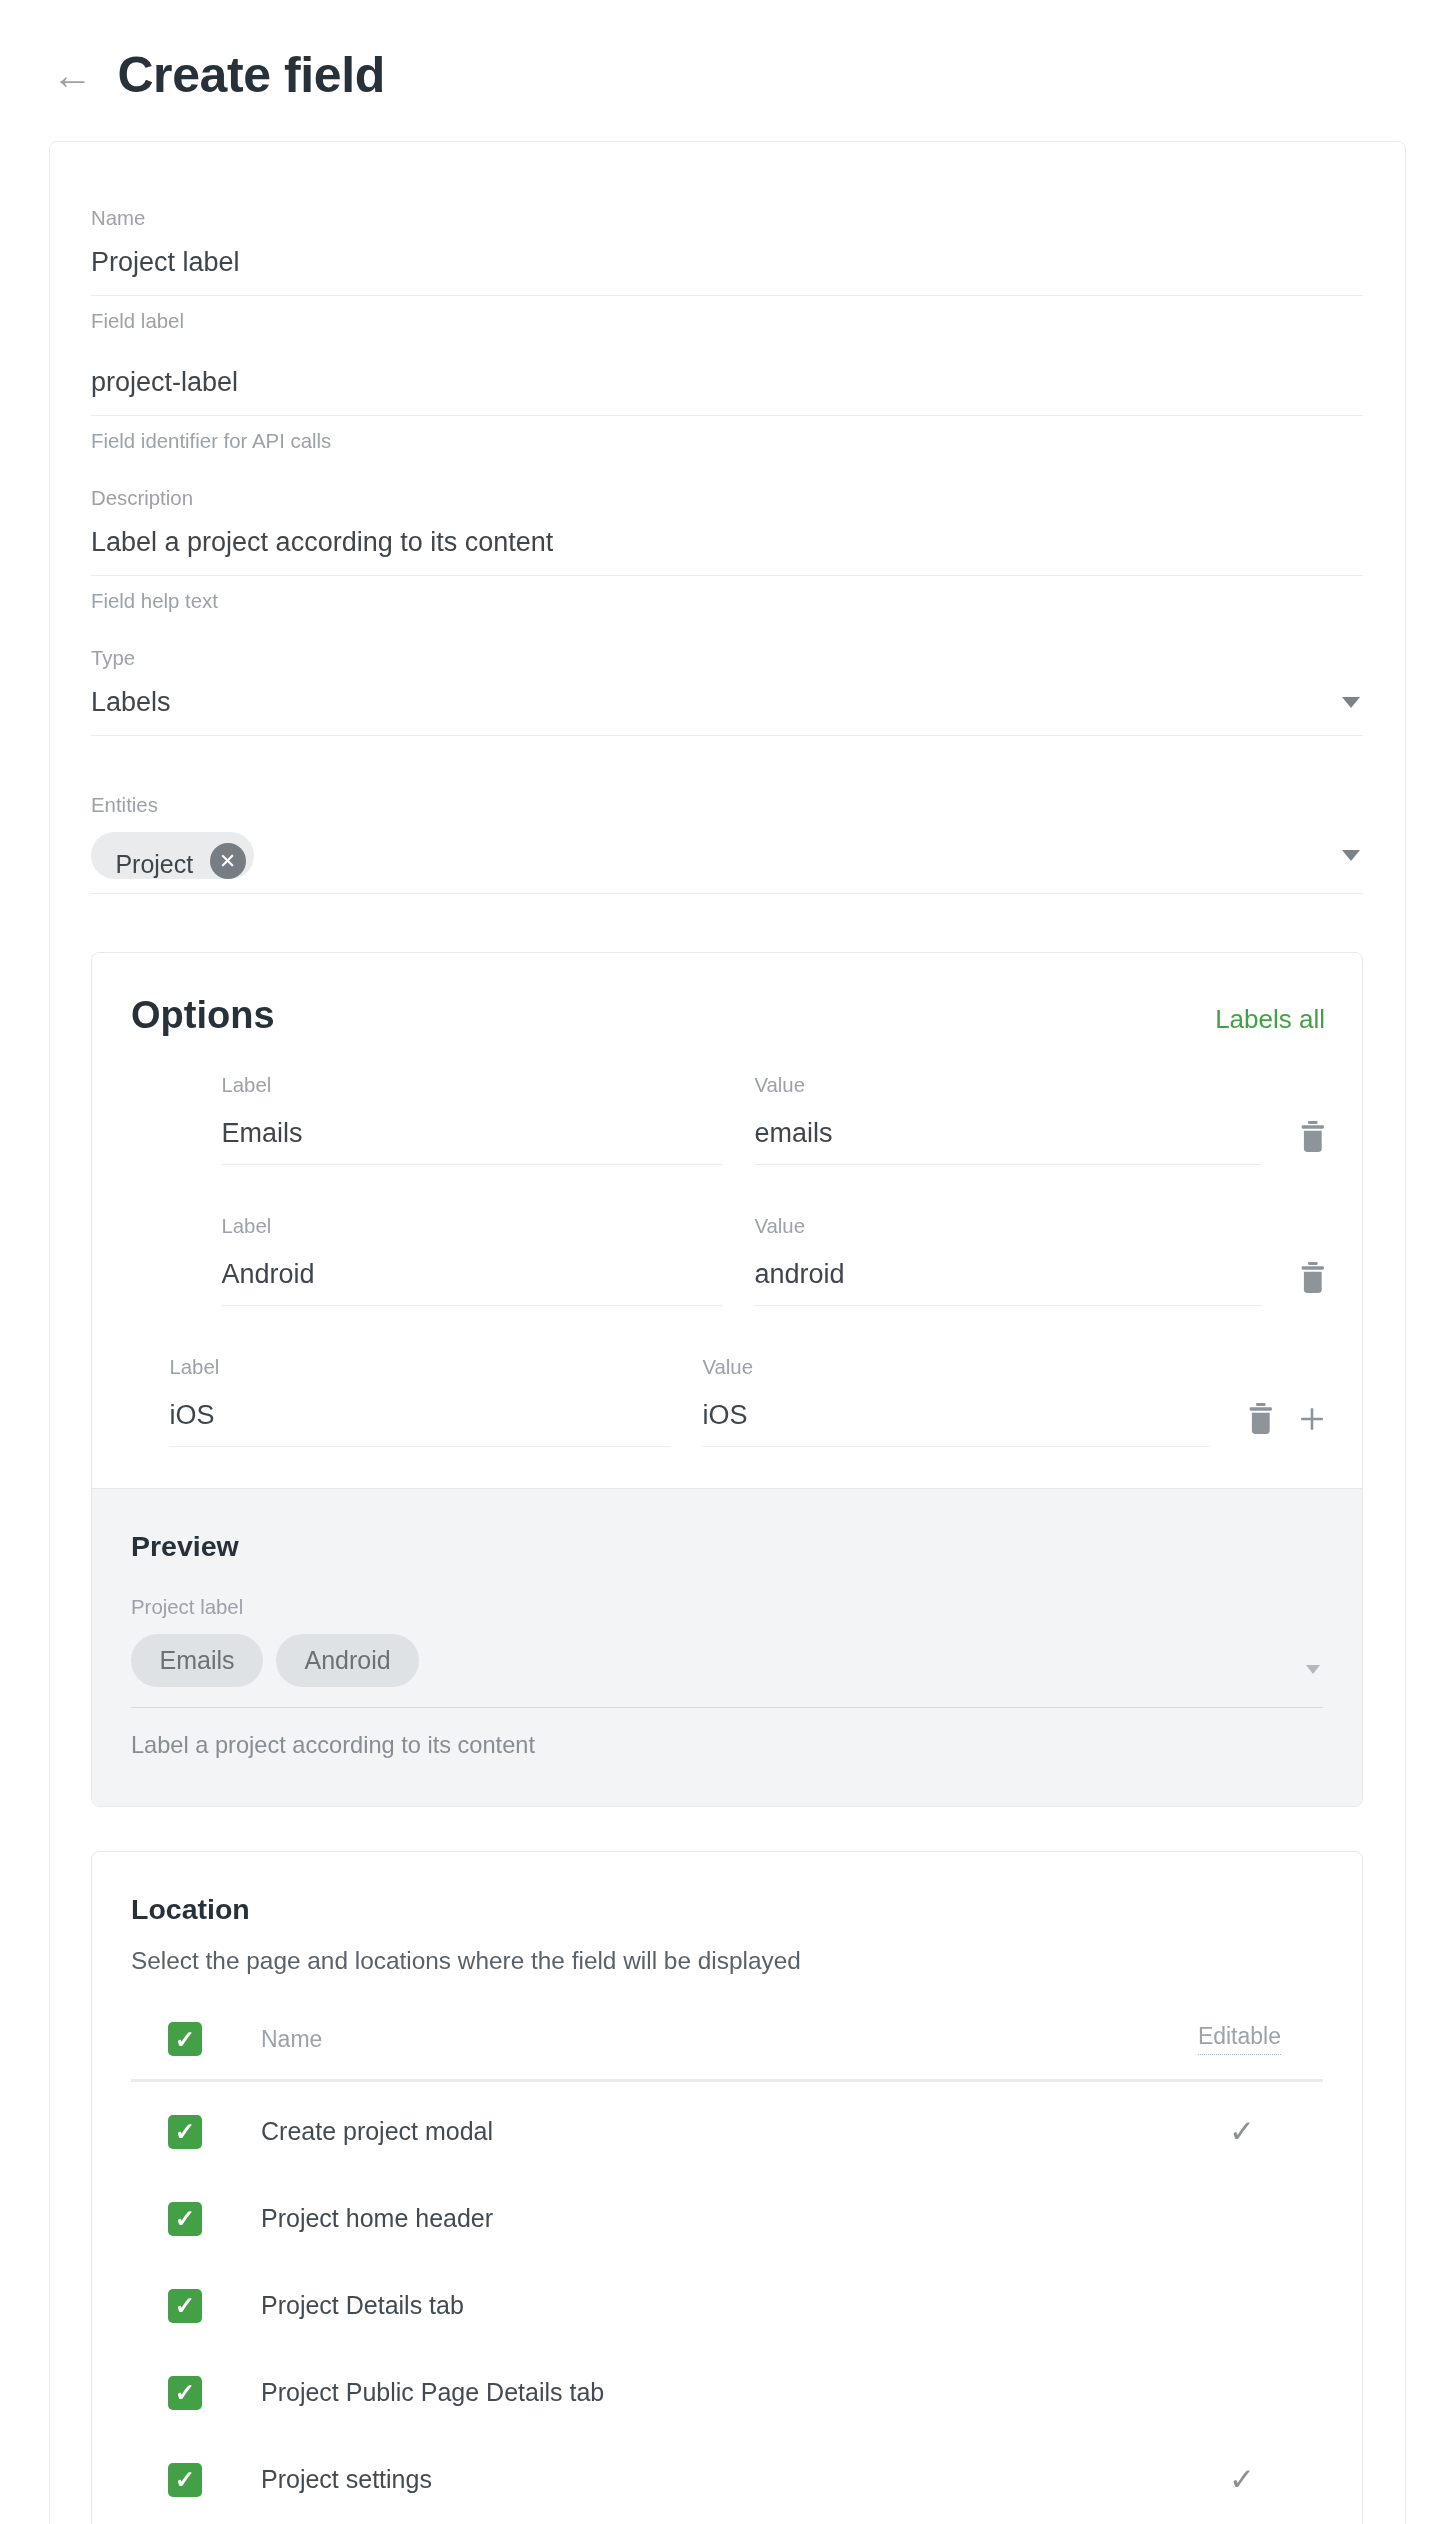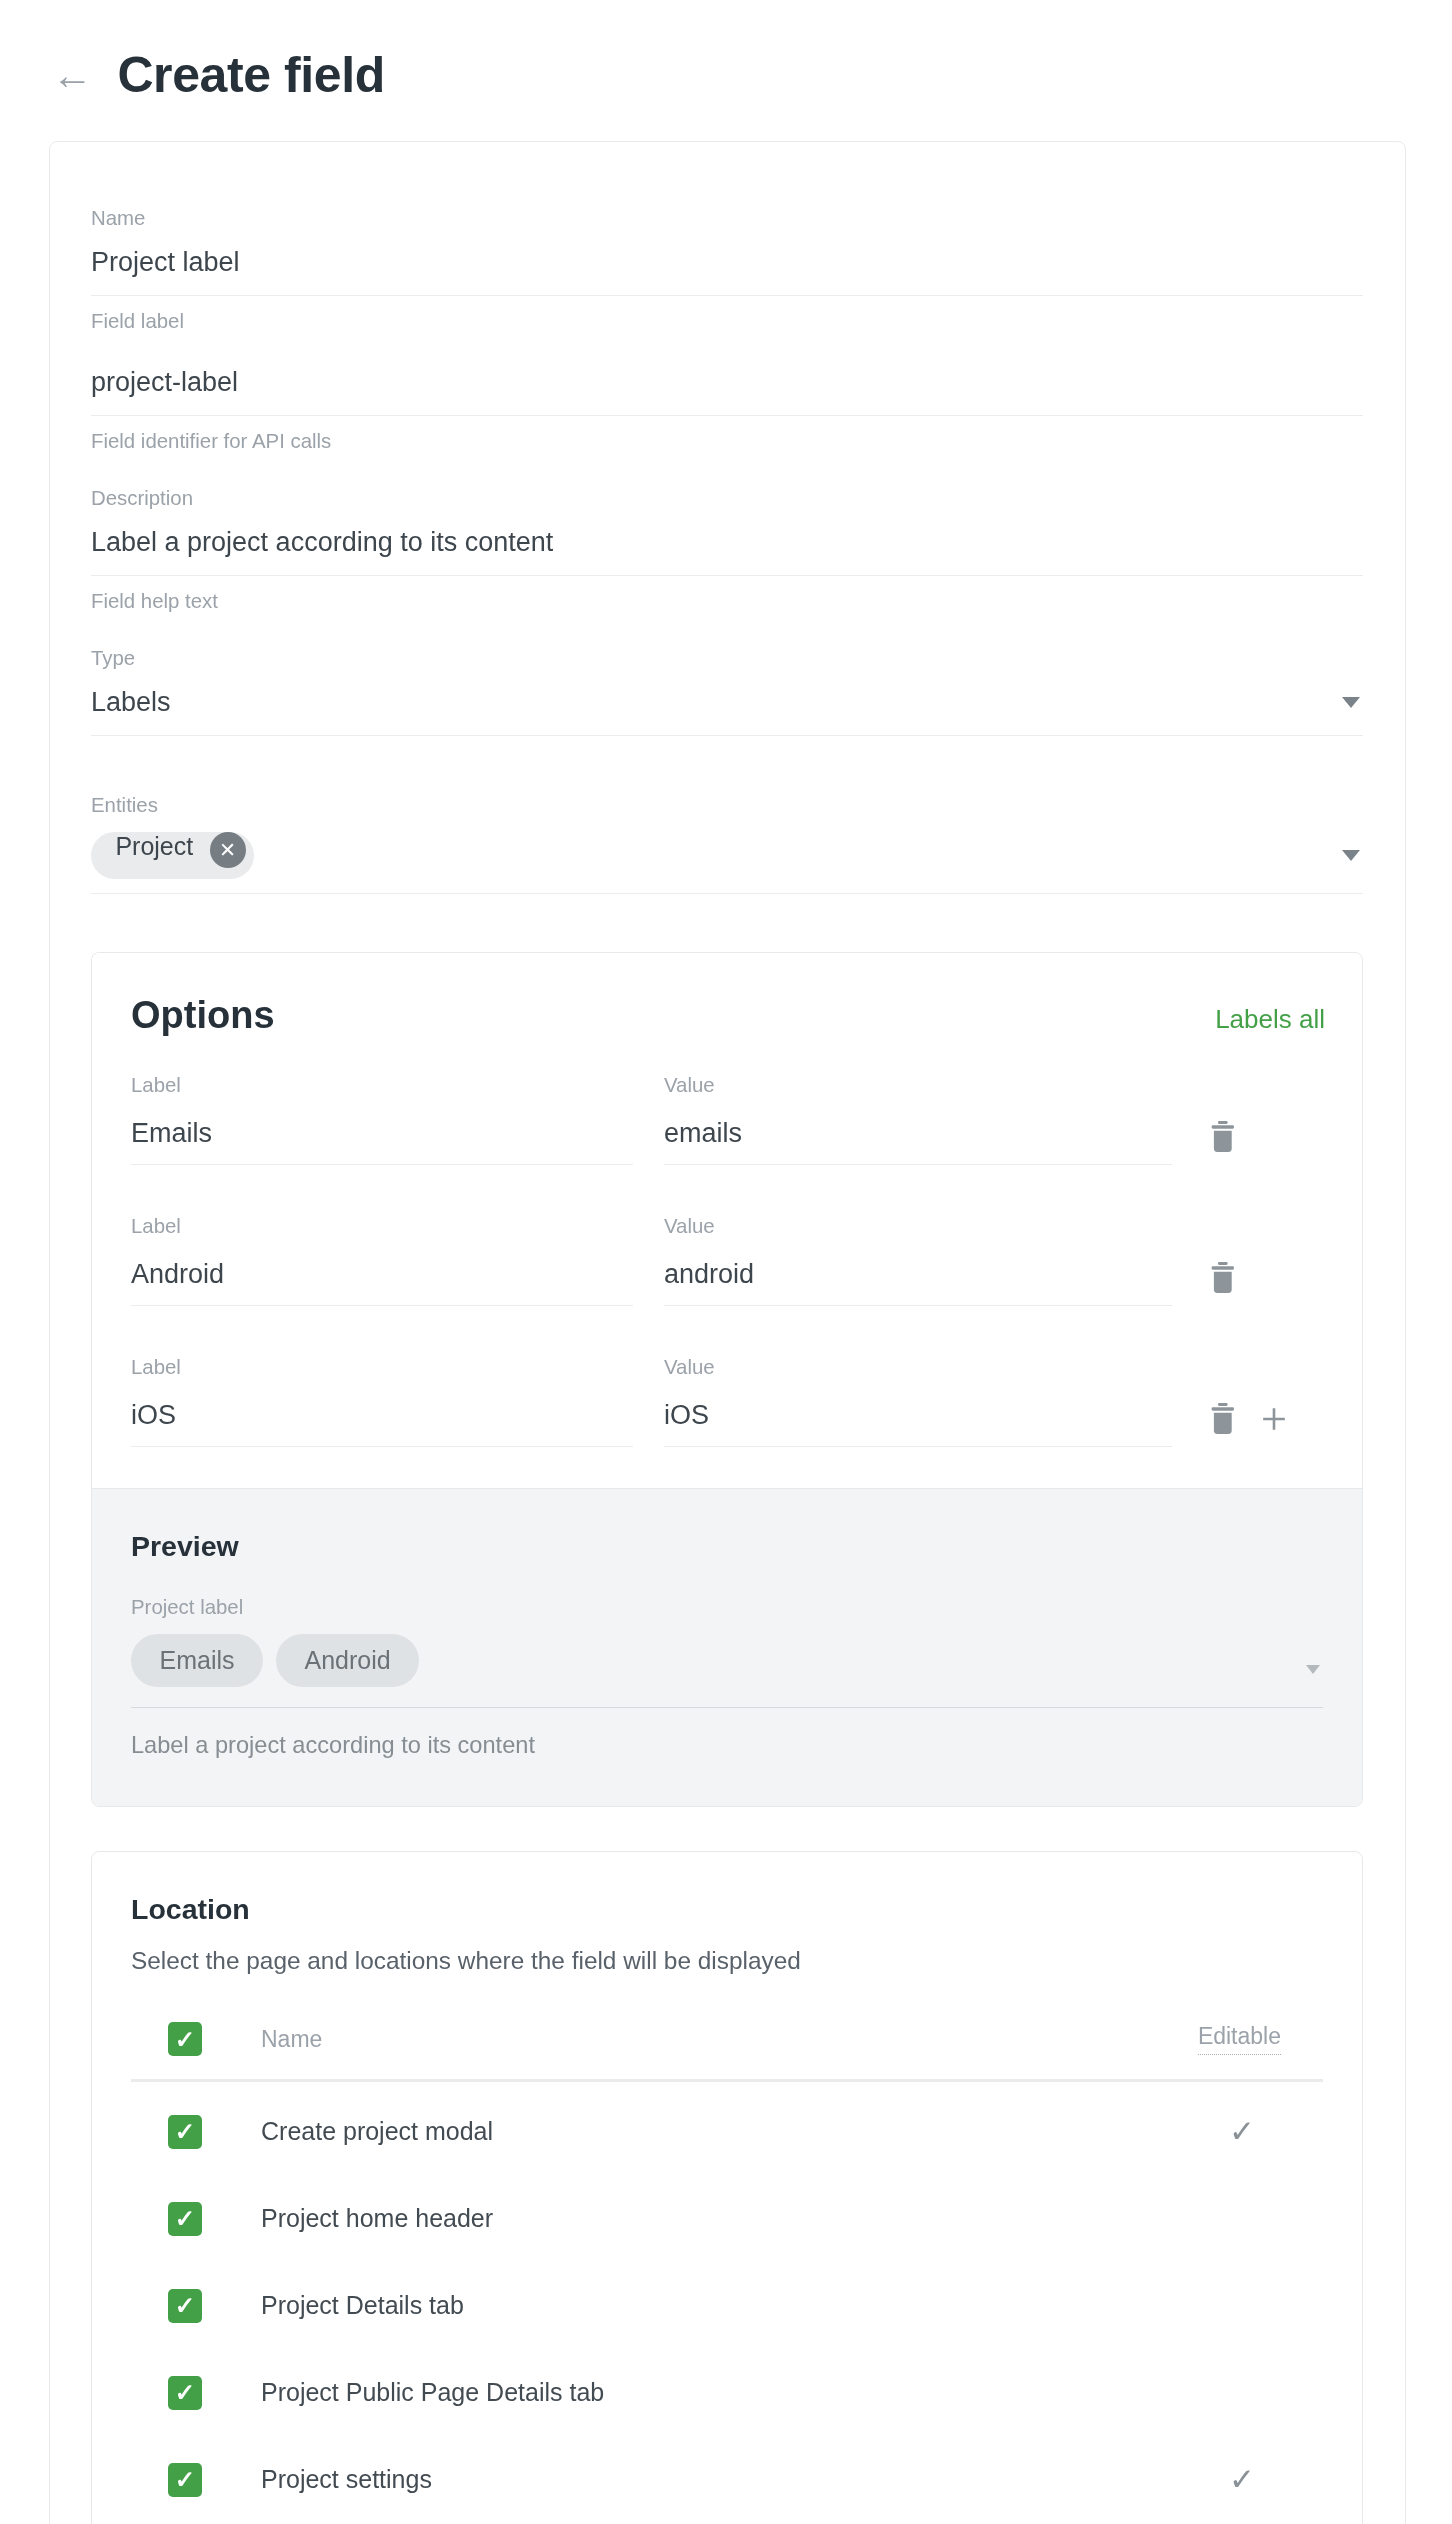--- a/index.html
+++ b/index.html
@@ -23,34 +23,34 @@
   .fld-value { font-size:27px; color:#3e464d; }
   .fld-helper { font-size:20.4px; color:#9ba2a9; margin-top:14px; }
   .fld.no-helper { margin-bottom:58px; }
 
   .caret { width:0; height:0; border-left:9px solid transparent; border-right:9px solid transparent;
            border-top:11.4px solid #7b838a; margin-right:3.3px; }
 
   
   .chip-row { display:flex; align-items:center; justify-content:space-between;
               border-bottom:1.6px solid #eaeced; padding-bottom:14.7px; margin-top:14.7px; }
-  .entity-chip { display:inline-flex; align-items:flex-start; gap:16.3px; background:#e9ebed;
+  .entity-chip { display:inline-flex; align-items:flex-end; gap:16.3px; background:#e9ebed;
                  border-radius:24.4px; height:47px; padding:0 8.1px 0 24.4px;
                  font-size:25px; color:#3e464d; }
   .chip-close { width:36px; height:36px; border-radius:50%; background:#767e84; color:#fff;
                 display:flex; align-items:center; justify-content:center; font-size:20.4px; cursor:pointer; }
 
   
   .options-box { margin-top:37px; border:1.6px solid #e6e8ea; border-radius:8.1px; overflow:hidden; }
   .options-section { padding:41px 37px 0 39px; background:#fff; }
   .options-head { display:flex; justify-content:space-between; align-items:baseline; margin-bottom:37px; }
   .options-title { font-size:38px; font-weight:700; color:#27313a; }
   .clear-all { font-size:26px; color:#43a047; cursor:pointer; }
 
-  .opt-row { display:flex; align-items:flex-start; margin-bottom:50px; }
+  .opt-row { display:flex; align-items:flex-start; margin-bottom:50px;justify-content:flex-end; }
   .opt-row:last-child { margin-bottom:41px; }
   .opt-cell { width:502px; margin-right:31px; }
   .opt-cell.value { width:508px; margin-right:0; }
   .opt-cell .c-label { font-size:20.4px; color:#9ba2a9; }
   .opt-cell .c-value { font-size:27px; color:#3e464d; margin-top:20.4px;
                        border-bottom:1.6px solid #eaeced; padding-bottom:15.5px; }
   .opt-icons { display:flex; align-items:center; gap:26px; margin-left:39px; padding-top:47px; }
   .icon-btn { background:none; border:none; cursor:pointer; display:flex; align-items:center; }
   .trash-svg { width:23.6px; height:31px; fill:#8d959b; }
   .plus-svg { width:26px; height:26px; fill:#8d959b; }

